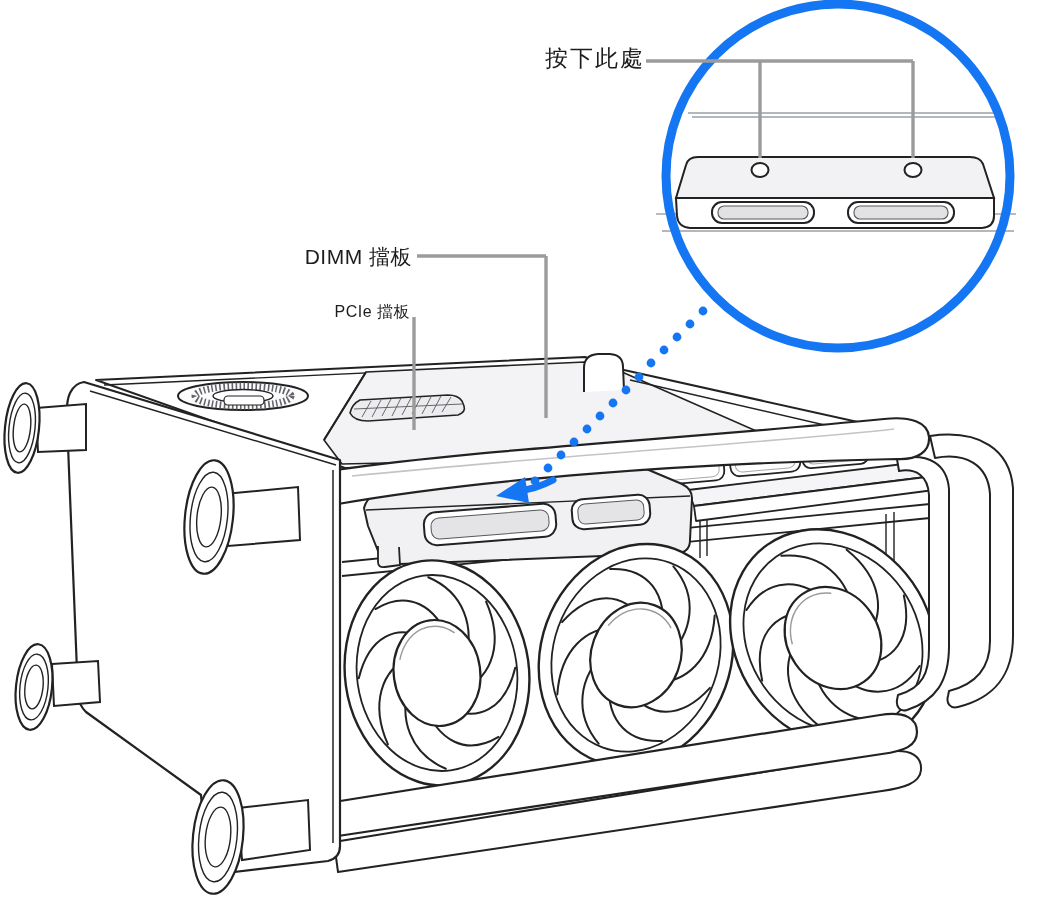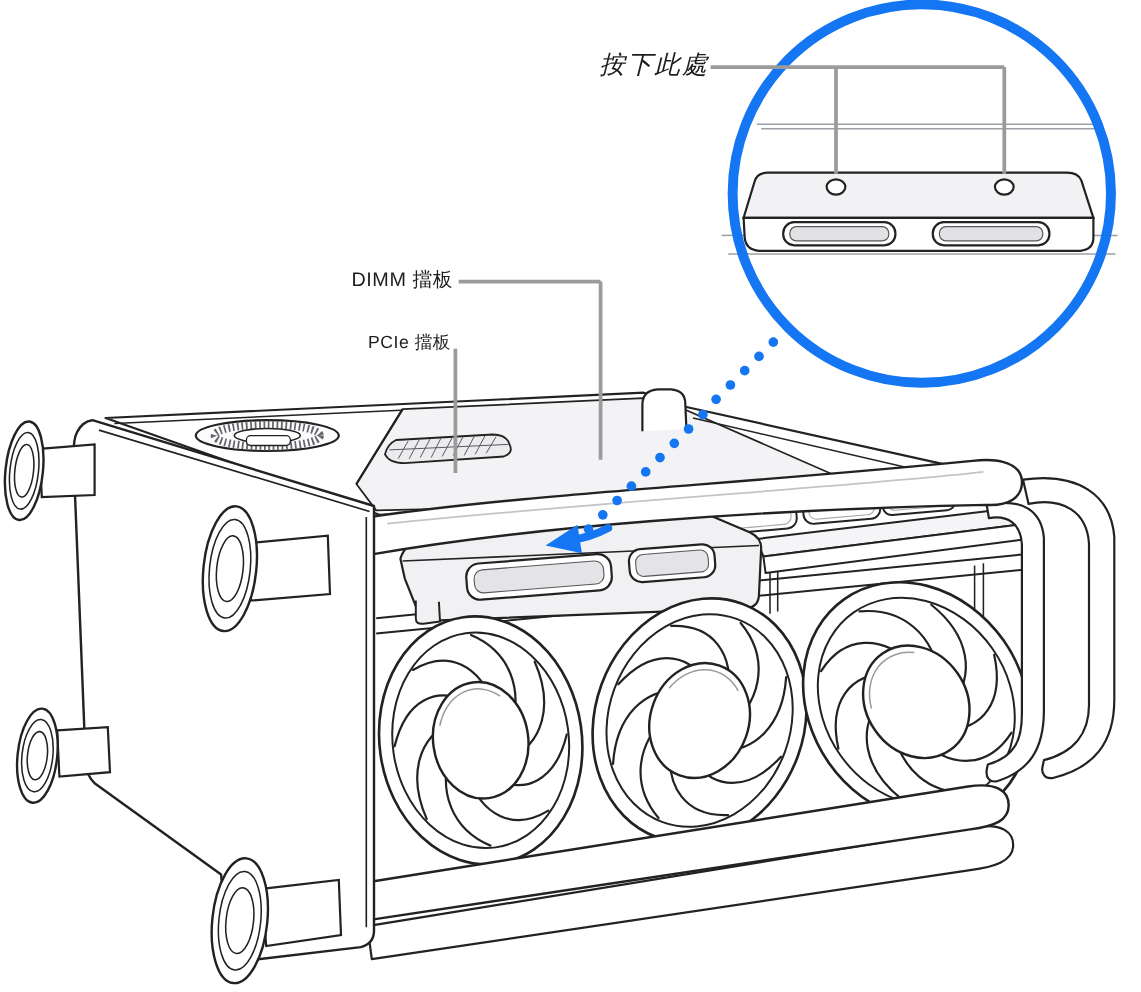--- a/index.html
+++ b/index.html
@@ -4,22 +4,22 @@
 <style>
   html,body{margin:0;padding:0;background:#fff;}
   #stage{
     position:relative;width:1037px;height:902px;background:#fff;overflow:hidden;
     font-family:"Liberation Sans", sans-serif;
   }
   #art{position:absolute;left:0;top:0;}
   .callout-label{
     position:absolute;color:#1d1d1f;text-align:right;white-space:nowrap;line-height:1.2;
   }
-  .lbl-press{top:45px;right:392px;font-size:23px;letter-spacing:2px;font-style:italic;}
-  .lbl-dimm{top:244px;right:625px;font-size:18px;letter-spacing:.5px;}
+  .lbl-press{top:45px;right:392px;font-size:23px;letter-spacing:2px;}
+  .lbl-dimm{top:244px;right:625px;font-size:21px;letter-spacing:.5px;}
   .lbl-pcie{top:302px;right:627px;font-size:16px;letter-spacing:.5px;}
 </style>
 </head>
 <body>
 
 <div id="stage">
 
 <svg id="art" width="1037" height="902" viewBox="0 0 1037 902">
   <defs>
     <g id="fanShape">

